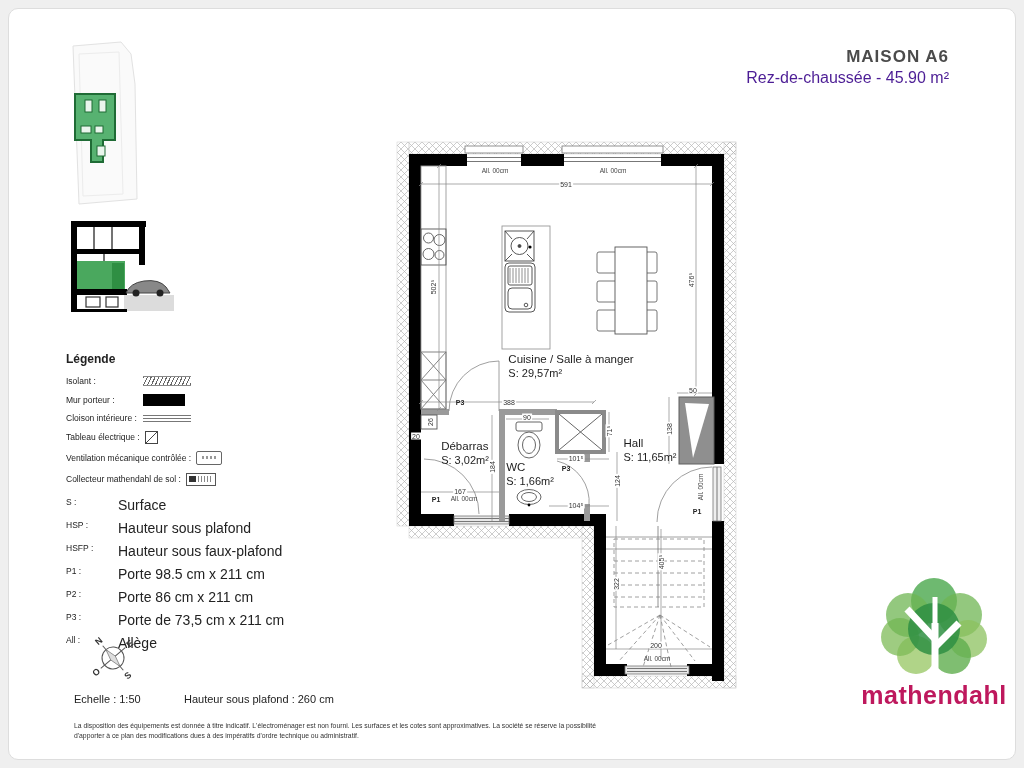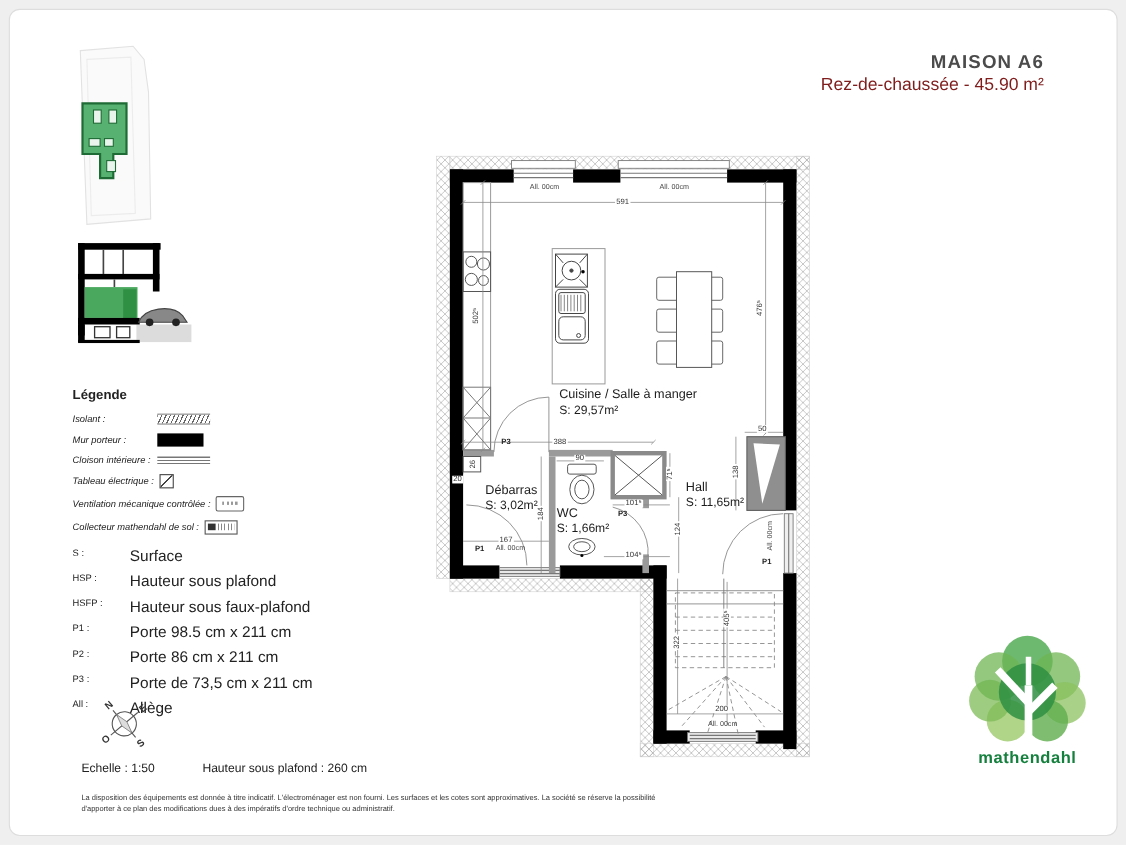--- a/index.html
+++ b/index.html
@@ -1,25 +1,25 @@
 <!DOCTYPE html>
 <html><head>
 <meta charset="utf-8">
 <style>
   html,body{margin:0;padding:0;background:#efefef;width:1024px;height:768px;font-family:"Liberation Sans",sans-serif;}
   .page{position:absolute;left:8px;top:8px;width:1006px;height:750px;background:#fff;border:1px solid #ddd;border-radius:10px;overflow:hidden;}
   .abs{position:absolute;}
   
   .title{position:absolute;right:66px;top:38px;font-size:17px;font-weight:700;color:#4b4b4b;letter-spacing:1px;text-align:right;margin-left:12px;}
-  .subtitle{position:absolute;right:66px;top:60px;font-size:16px;color:#7f1d1d;text-align:right;}
+  .subtitle{position:absolute;right:66px;top:60px;font-size:16px;color:#4c1d95;text-align:right;}
   
   .legend{position:absolute;left:57px;top:343px;width:220px;}
   .legend h3{font-size:12px;color:#222;margin:0 0 10px 0;font-weight:700;}
   .lg-row{display:flex;align-items:center;margin-bottom:7.5px;}
-  .lg-label{font-size:8.5px;color:#222;min-width:72px;padding-right:5px;white-space:nowrap;font-style:italic;}
+  .lg-label{font-size:8.5px;color:#222;min-width:72px;padding-right:5px;white-space:nowrap;}
   .sym{display:inline-block;}
   .sym-isolant{width:48px;height:8px;background:repeating-linear-gradient(115deg,#666 0 1px,transparent 1px 3.5px);border-top:1px solid #888;border-bottom:1px solid #888;}
   .sym-gaine{width:54px;height:13px;border:1px solid #333;background:linear-gradient(105deg,#222 0 5px,rgba(0,0,0,.35) 5px 9px,transparent 9px),repeating-linear-gradient(115deg,#555 0 1px,transparent 1px 4px);}
   .sym-mur{width:42px;height:12px;background:#000;}
   .sym-cloison{width:48px;height:7px;background:repeating-linear-gradient(to bottom,#777 0 1.4px,transparent 1.4px 2.8px);}
   .sym-tableau{width:11px;height:11px;border:1px solid #444;background:linear-gradient(135deg,transparent 46%,#444 46% 54%,transparent 54%);}
   .sym-vmc{width:24px;height:12px;border:1px solid #666;border-radius:2px;background:linear-gradient(#fff,#fff) ,#fff;position:relative;}
   .sym-vmc::after{content:"";position:absolute;left:5px;top:4px;right:5px;height:3px;background:repeating-linear-gradient(to right,#999 0 2px,transparent 2px 4px);}
   .sym-collecteur{width:28px;height:11px;border:1px solid #555;position:relative;background:#fff;}
   .sym-collecteur::before{content:"";position:absolute;left:2px;top:2px;width:7px;height:6px;background:#333;}
@@ -33,21 +33,21 @@
   .wlabel{position:absolute;font-size:6.5px;line-height:1;color:#444;white-space:nowrap;transform:translate(-50%,-50%);}
   .wlabel.rot{transform:translate(-50%,-50%) rotate(-90deg);}
   .plabel{position:absolute;font-size:7px;font-weight:700;line-height:1;color:#222;white-space:nowrap;transform:translate(-50%,-50%);}
   .room{position:absolute;transform:translate(-50%,-50%);text-align:left;color:#1c1c1c;white-space:nowrap;}
   .room .rname{font-size:11.5px;}
   .room .rsurf{font-size:11px;margin-top:2px;}
   
   .scale-row{position:absolute;left:65px;top:684px;font-size:11px;color:#222;}
   .hsp-row{position:absolute;left:175px;top:684px;font-size:11px;color:#222;}
   .disclaimer{position:absolute;left:65px;top:712px;width:560px;font-size:6.8px;line-height:1.5;color:#333;}
-  .logo-text{position:absolute;left:845px;top:672px;width:160px;text-align:center;font-size:15px;font-weight:600;color:#15803d;letter-spacing:.5px;}
+  .logo-text{position:absolute;left:845px;top:672px;width:160px;text-align:center;font-size:25px;font-weight:600;color:#be185d;letter-spacing:.5px;}
 </style>
 </head>
 <body>
 
 <div class="page">
 
   <div class="title">MAISON A6</div>
   <div class="subtitle">Rez-de-chaussée - 45.90 m²</div>
 
   <svg class="abs" style="left:50px;top:25px;" width="130" height="180" viewBox="0 0 130 180">

